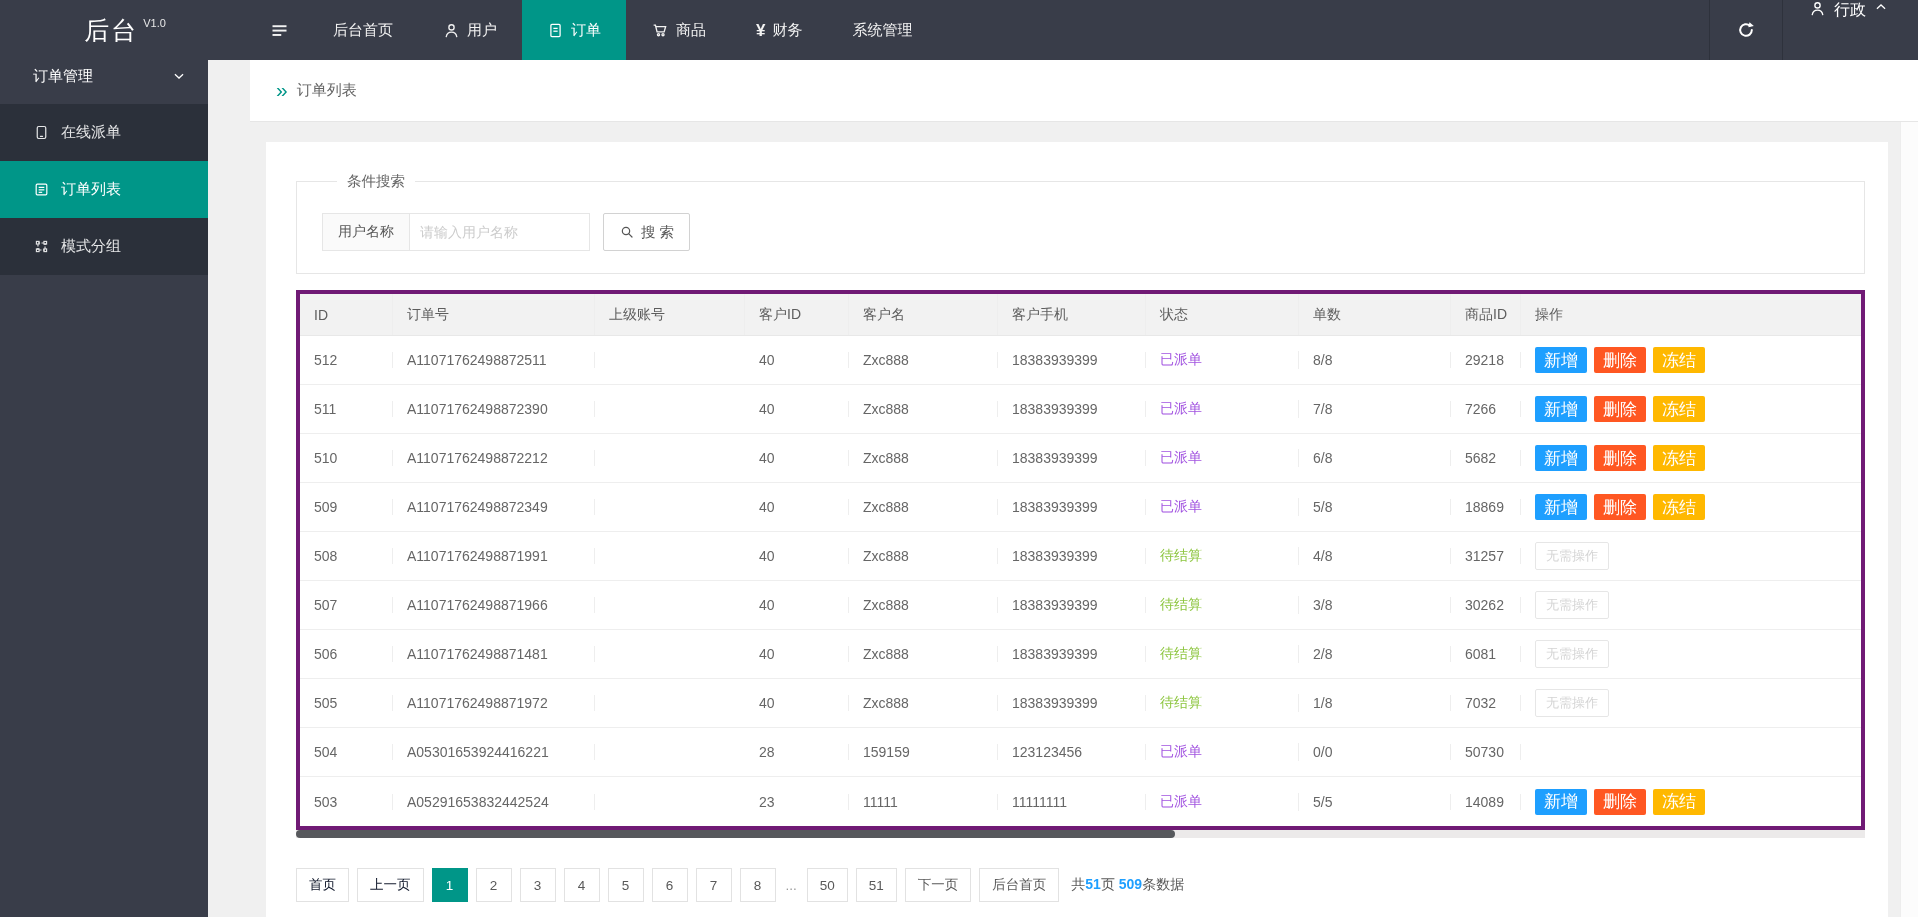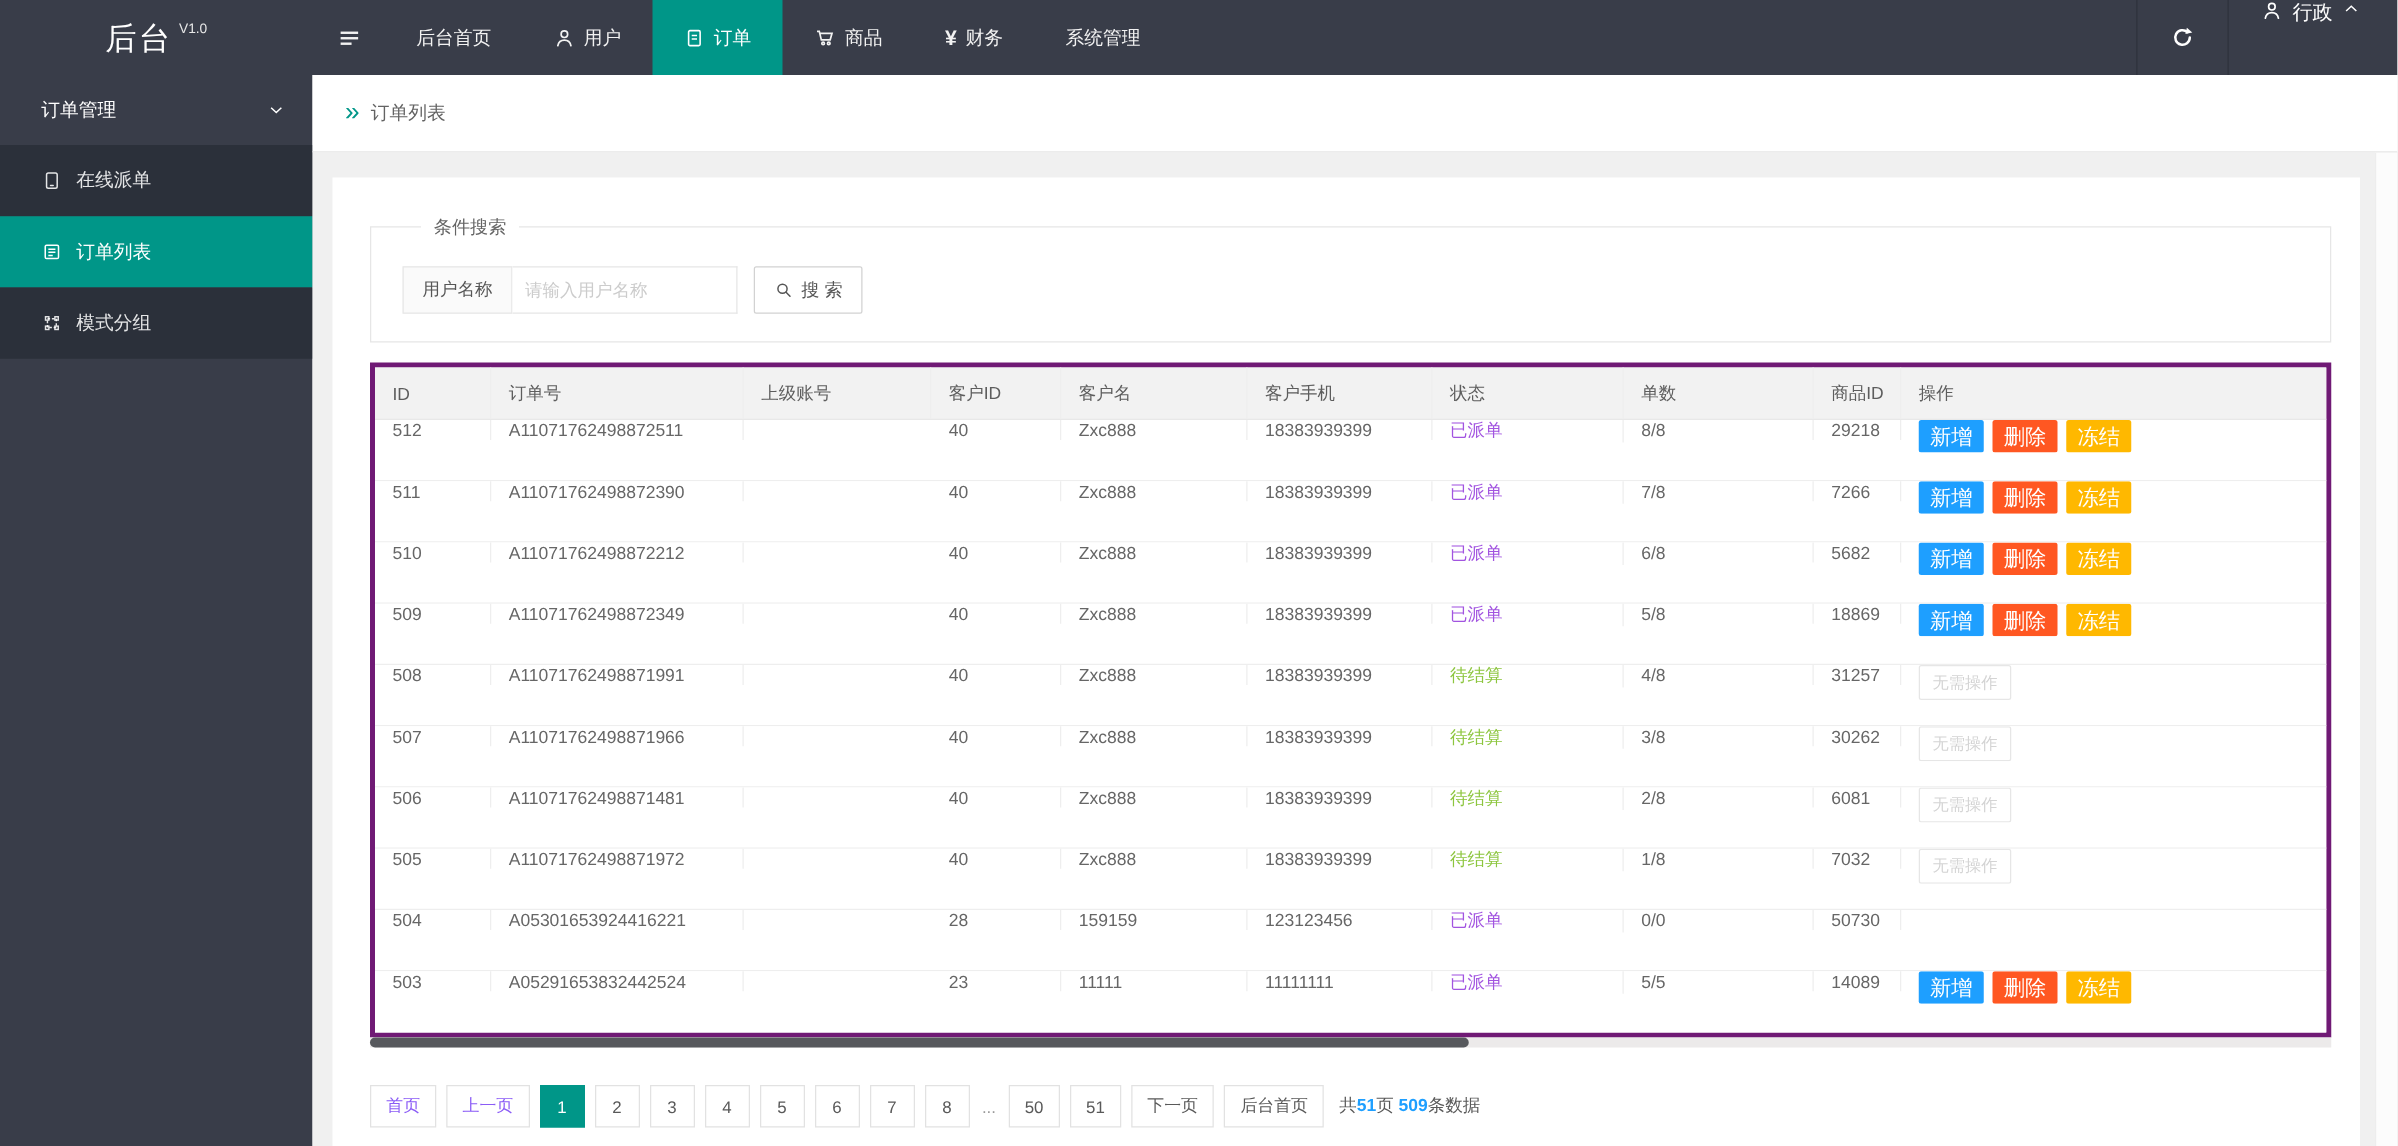--- a/index.html
+++ b/index.html
@@ -21,21 +21,21 @@
   .nav-item.active { background:#009688; color:#fff; }
   .nv-icon { display:flex; align-items:center; }
   .yen-glyph { font-size:17px; font-weight:bold; line-height:1; }
   .nav-right { margin-left:auto; display:flex; align-items:stretch; }
   .nav-refresh { width:74px; display:flex; align-items:center; justify-content:center;
     border-left:1px solid #2e323c; border-right:1px solid #2e323c; color:#fff; cursor:pointer; }
   .nav-user { padding:0 30px 0 26px; display:flex; align-items:flex-start; gap:8px;
     font-size:16px; color:#fff; cursor:pointer; }
 
   
-  .sidebar { position:absolute; top:60px; left:0; bottom:0; width:250px; background:#393D49; }
+  .sidebar { position:absolute; top:48px; left:0; bottom:0; width:208px; background:#393D49; }
   .side-group { height:56px; display:flex; align-items:center; justify-content:space-between;
     padding:0 22px 0 33px; color:#fff; font-size:15px; cursor:pointer; }
   .side-item { height:57px; display:flex; align-items:center; gap:11px; padding-left:33px;
     background:#2B303A; color:rgba(255,255,255,.88); font-size:15px; cursor:pointer; }
   .side-item.active { background:#009688; color:#fff; }
   .sd-icon { display:flex; align-items:center; }
 
   
   .main { position:absolute; top:60px; left:250px; right:0; bottom:0;
     display:flex; flex-direction:column; }
@@ -58,21 +58,21 @@
     padding:0 10px; font-size:14px; color:#333; outline:none;
     font-family:"Liberation Sans","DejaVu Sans",sans-serif; }
   .fld-input::placeholder { color:#ccc; }
   .search-btn { margin-left:13px; height:38px; padding:0 15px; background:#fff;
     border:1px solid #d2d2d2; border-radius:2px; font-size:14.5px; color:#555;
     display:flex; align-items:center; gap:6px; cursor:pointer;
     font-family:"Liberation Sans","DejaVu Sans",sans-serif; }
 
   
   .table { margin-top:16px; border:4px solid #701a75; }
-  .trow { display:flex; align-items:flex-start; height:49px; border-bottom:1px solid #eee; background:#fff; }
+  .trow { display:flex; align-items:center; height:49px; border-bottom:1px solid #eee; background:#fff; }
   .trow:last-child { border-bottom:none; }
   .thead-row { height:42px; background:#f2f2f2; border-bottom:1px solid #e8e8e8; display:flex; }
   .cell { flex:none; padding:0 14px; display:flex; align-items:center;
     font-size:14px; color:#666; border-right:1px solid #eee; white-space:nowrap; overflow:hidden; }
   .cell.hd { color:#5d5d5d; }
   .cell.grow { flex:1; border-right:none; }
   .status-badge { font-size:14px; }
   .btn { height:26px; padding:0 9px; margin-right:7px; border:none; border-radius:2px;
     color:#fff; font-size:17px; display:inline-flex; align-items:center; cursor:pointer;
     font-family:"Liberation Sans","DejaVu Sans",sans-serif; }
@@ -84,21 +84,21 @@
   .h-scrollbar { height:8px; background:#eceaea; position:relative; }
   .h-thumb { position:absolute; left:0; top:0; height:8px; width:56%;
     background:#57595d; border-radius:4px; }
 
   
   .pagination { margin-top:30px; display:flex; align-items:center; }
   .page-btn { min-width:36px; height:34px; padding:0 12px; margin-right:8px;
     display:inline-flex; align-items:center; justify-content:center;
     border:1px solid #e2e2e2; background:#fff; color:#595959; font-size:13.5px; cursor:pointer;
     font-family:"Liberation Sans","DejaVu Sans",sans-serif; }
-  .page-btn.disabled { color:#8b5cf6; cursor:default; }
+  .page-btn.disabled { color:#0f172a; cursor:default; }
   .page-btn.active { background:#009688; border-color:#009688; color:#fff; }
   .page-ellipsis { margin-right:8px; padding:0 2px; color:#999; font-size:13.5px; }
   .page-summary { margin-left:4px; font-size:14px; color:#595959; }
   .page-summary .hl { color:#1E9FFF; font-weight:bold; }
 </style>
 </head>
 <body>
 
 <div class="navbar">
   <div class="logo">

